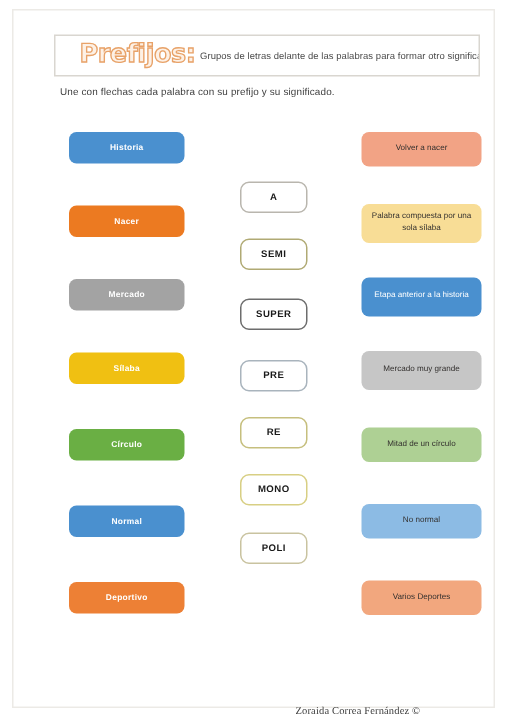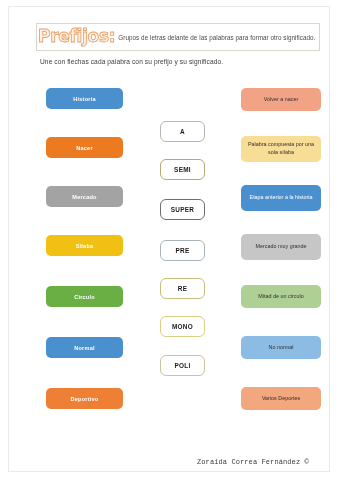--- a/index.html
+++ b/index.html
@@ -36,21 +36,21 @@
   
   #header-box {
     position: absolute;
     left: 36px; top: 23px;
     width: 284px; height: 28px;
     border: 1px solid #d9d6d0;
     background: #ffffff;
     box-sizing: border-box;
     display: flex;
     align-items: center;
-    padding-left: 1px;
+    padding-left: 16px;
     overflow: hidden;
   }
   #header-title {
     font-family: "DejaVu Sans", sans-serif;
     font-size: 17px;
     font-weight: bold;
     letter-spacing: -0.3px;
     color: #fdf1e6;
     -webkit-text-stroke: 0.9px #e8a268;
     text-shadow: 0 0 1px #e0handled;
@@ -117,22 +117,22 @@
     font-weight: bold;
     color: #1a1a1a;
     letter-spacing: 0.3px;
     border: 1px solid #b9b6ae;
     border-radius: 6px;
   }
 
   
   #footer {
     position: absolute;
-    left: 197px; top: 458px;
-    font-family: Liberation Mono, monospace;
+    left: 197px; top: 470px;
+    font-family: Liberation Serif, serif;
     font-size: 7px;
     color: #3a3a3a;
     white-space: nowrap;
     letter-spacing: 0.1px;
   }
 </style>
 </head>
 <body>
 
 <div id="page">

